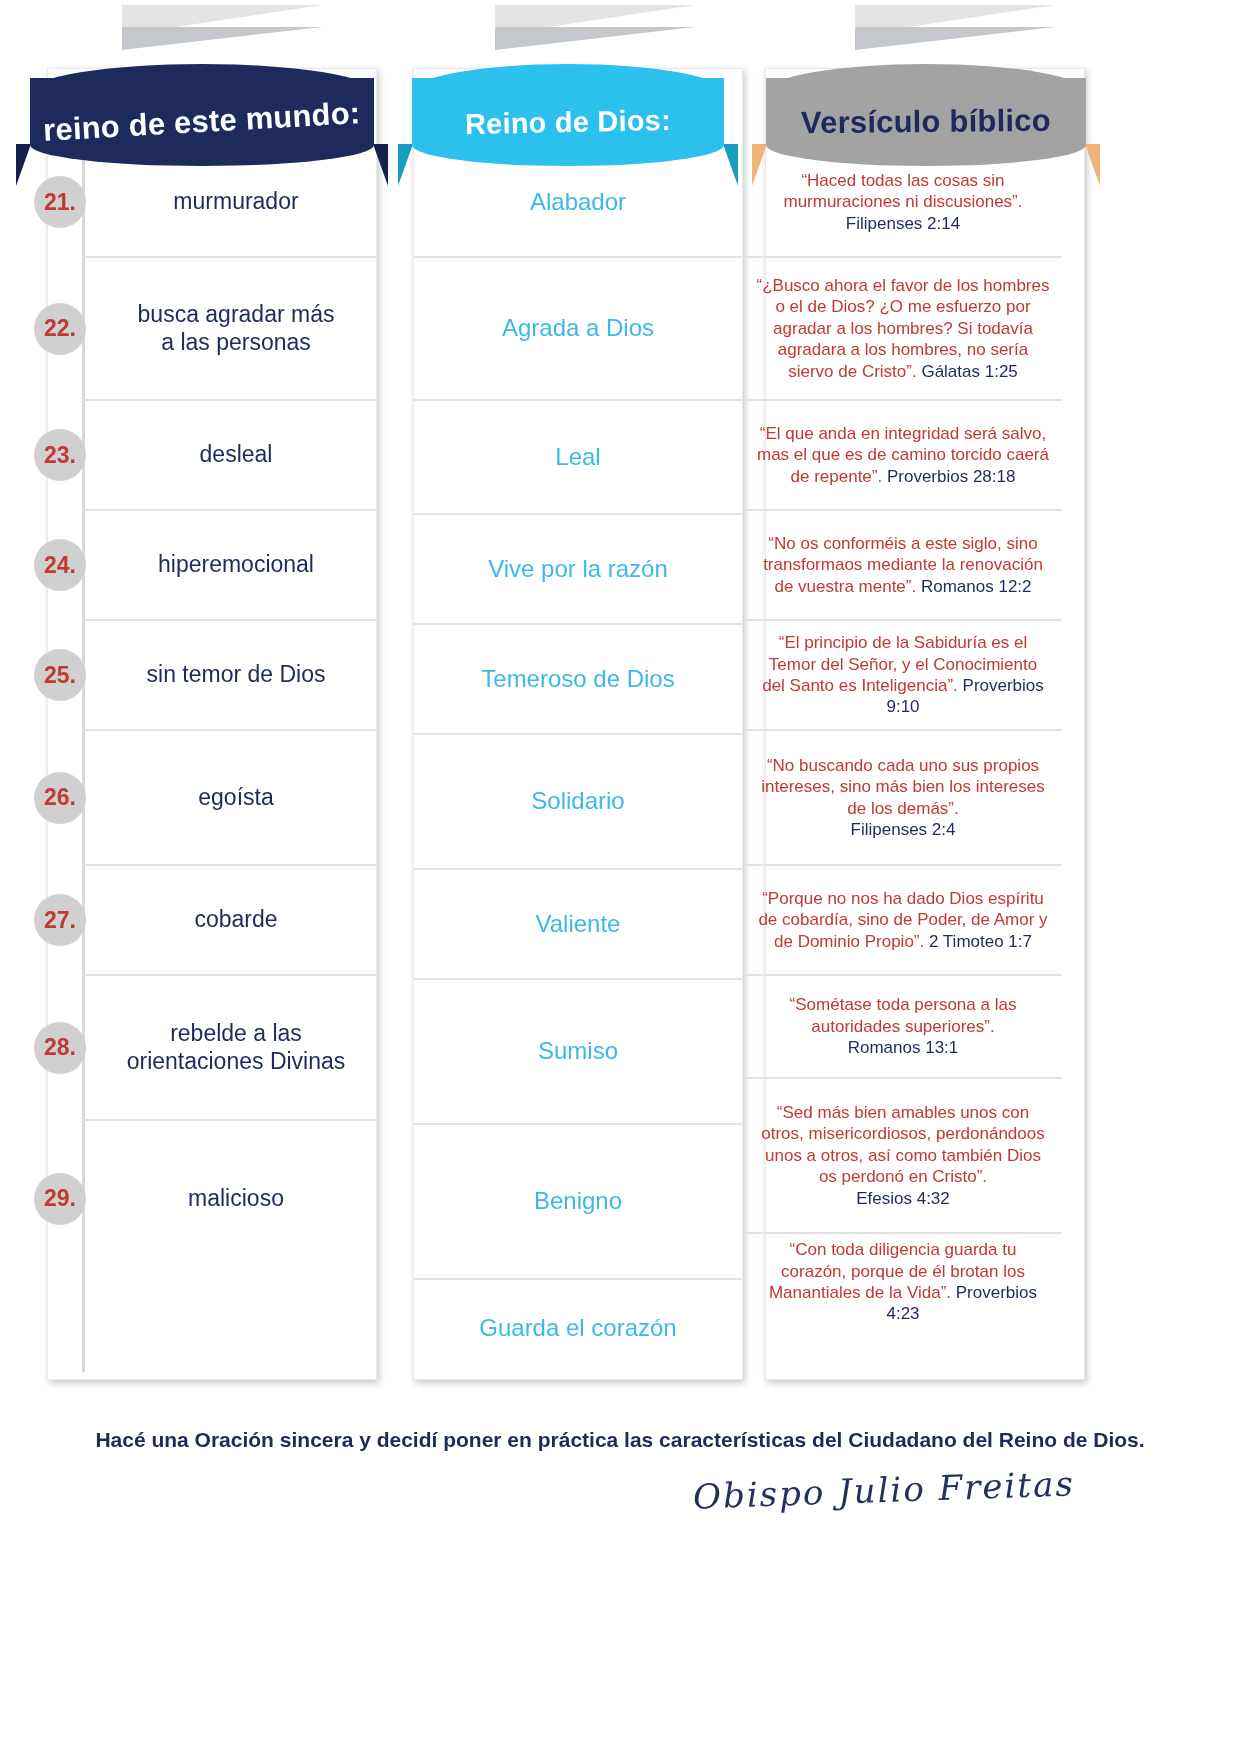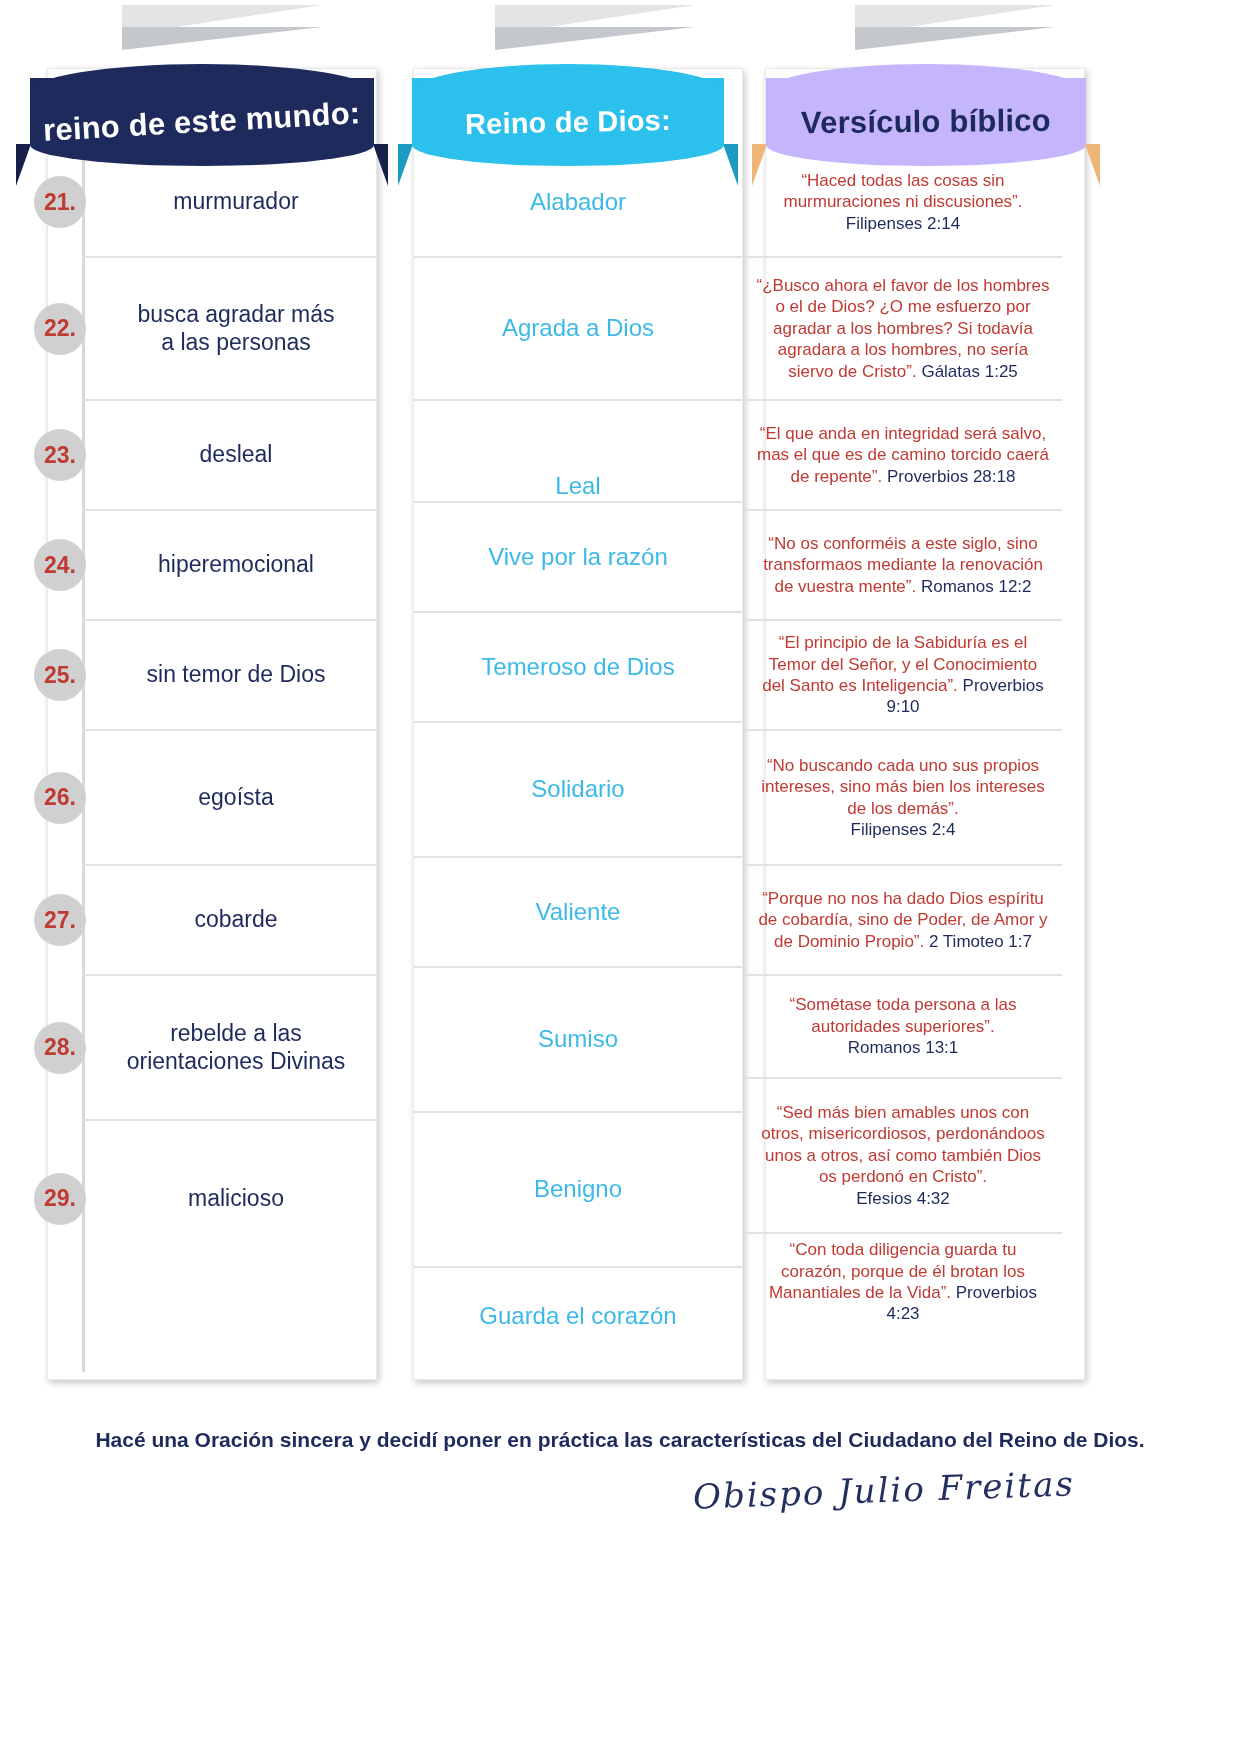--- a/index.html
+++ b/index.html
@@ -91,21 +91,21 @@
     text-align: center;
   }
 
   
   .banner-navy { background: #1e2a5c; }
   .banner-navy .banner-text { color: #ffffff; transform: rotate(-3.2deg); font-size: 31px; }
   
   .banner-cyan { background: #2cc0ec; }
   .banner-cyan .banner-text { color: #ffffff; transform: rotate(-1.2deg); font-size: 29px; }
   
-  .banner-cream { background: #c4b5fd; }
+  .banner-cream { background: #a3a3a3; }
   .banner-cream .banner-text { color: #1e2a5c; transform: rotate(-0.6deg); font-size: 31px; }
 
   
   .tail {
     position: absolute; top: 66px;
     width: 0; height: 0;
   }
   .tail-l { left: 0;  border-right: 15px solid transparent; }
   .tail-r { right: 0; border-left: 15px solid transparent; }
   .tail-navy-l { border-top: 42px solid #16204a; }
@@ -330,21 +330,21 @@
         <div class="world-text">malicioso</div>
       </div>
     </div>
   <div class="rows rows-2" id="rows-kingdom">
       <div class="row" style="height: 110px;">
         <div class="kingdom-text">Alabador</div>
       </div>
       <div class="row" style="height: 143px;">
         <div class="kingdom-text">Agrada a Dios</div>
       </div>
-      <div class="row" style="height: 102px; align-items: flex-end;">
+      <div class="row" style="height: 114px;">
         <div class="kingdom-text">Leal</div>
       </div>
       <div class="row" style="height: 110px;">
         <div class="kingdom-text">Vive por la razón</div>
       </div>
       <div class="row" style="height: 110px;">
         <div class="kingdom-text">Temeroso de Dios</div>
       </div>
       <div class="row" style="height: 135px;">
         <div class="kingdom-text">Solidario</div>

